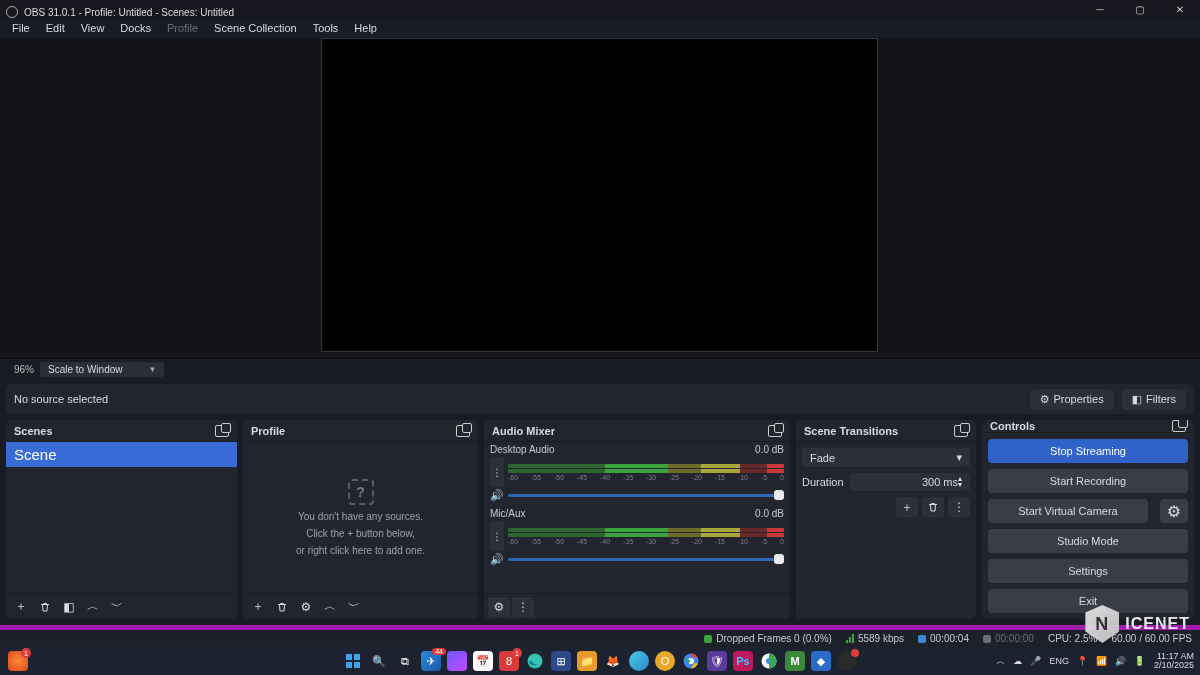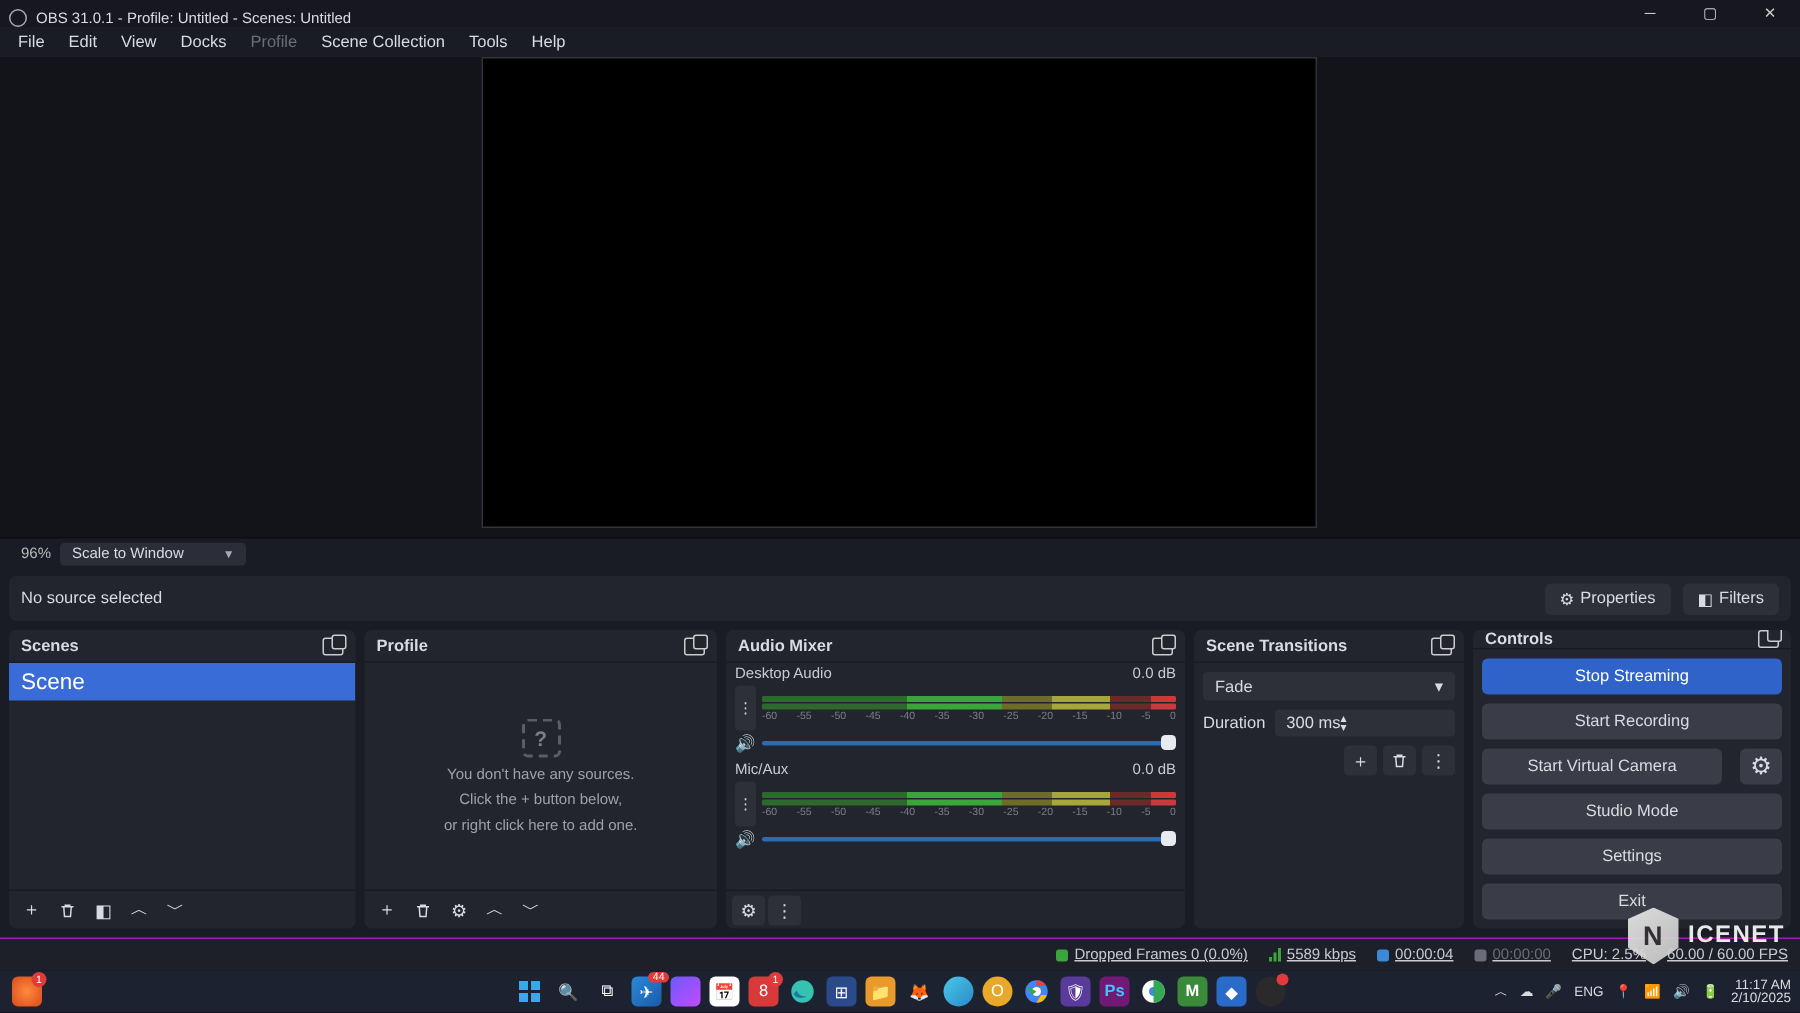--- a/index.html
+++ b/index.html
@@ -44,29 +44,29 @@
 .mix-vmenu { width:14px; height:30px; background:#2e3039; border-radius:3px; display:flex; align-items:center; justify-content:center; font-size:10px; writing-mode:horizontal-tb;}
 .mix-meter { flex:1; }
 .meter-bar { height:4px; background:linear-gradient(to right,#2d682d 0 35%,#3aa53a 35% 58%,#6d6d2a 58% 70%,#a6a63a 70% 84%,#6a2a2a 84% 94%,#c93a3a 94% 100%); border-radius:1px; margin-bottom:1px;}
 .meter-ticks { display:flex; justify-content:space-between; font-size:7px; color:#7c7f8a; margin-top:1px;}
 .mix-slider { display:flex; align-items:center; gap:4px; margin-top:2px;}
 .mix-slider .spk { width:14px; font-size:11px; color:#d9dbe0;}
 .mix-slider .track { flex:1; height:3px; background:#2b6ab5; border-radius:2px; position:relative;}
 .mix-slider .thumb { position:absolute; right:0; top:-4px; width:10px; height:10px; background:#e8eaf0; border-radius:3px;}
 .trans-sel { margin:6px; background:#2e3039; border-radius:3px; padding:3px 8px; font-size:11px; display:flex; justify-content:space-between; align-items:center;}
 .trans-dur { margin:0 6px; display:flex; align-items:center; gap:6px; font-size:11px;}
-.trans-dur .durbox { flex:1; background:#2e3039; border-radius:3px; padding:3px 8px; display:flex; justify-content:flex-start; align-items:center;}
+.trans-dur .durbox { flex:1; background:#2e3039; border-radius:3px; padding:3px 8px; display:flex; justify-content:flex-end; align-items:center;}
 .trans-ft { display:flex; justify-content:flex-end; gap:4px; padding:6px;}
 .ctrl-body { padding:6px; display:flex; flex-direction:column; gap:6px;}
 .cbtn { background:#3a3c48; border-radius:4px; text-align:center; font-size:11px; padding:6px 0; cursor:pointer;}
 .cbtn.primary { background:#2f63c9; color:#fff;}
 .cbtnrow { display:flex; gap:12px;}
 .cbtnrow .cbtn { flex:1;}
 .gearbtn { width:28px; background:#3a3c48; border-radius:4px; display:flex;align-items:center;justify-content:center;}
-.statusbar { height:22px; background:#1e2029; border-top:1px solid #a21caf; display:flex; align-items:center; justify-content:flex-end; padding:0 8px; gap:14px; font-size:10px; color:#c9cbd3;text-decoration:underline;}
+.statusbar { height:22px; background:#1e2029; border-top:5px solid #a21caf; display:flex; align-items:center; justify-content:flex-end; padding:0 8px; gap:14px; font-size:10px; color:#c9cbd3;}
 .statusitem { display:flex; align-items:center; gap:4px;}
 .sq { width:8px; height:8px; border-radius:2px; display:inline-block;}
 .sq.g{background:#3aa53a;} .sq.b{background:#3a8ad8;} .sq.gr{background:#6a6d78;}
 .bars { display:inline-flex; align-items:flex-end; gap:1px; height:9px;}
 .bars span{width:2px;background:#3aa53a;}
 .taskbar { position:absolute; bottom:0; left:0; width:1200px; height:28px; background:#1c2230; display:flex; align-items:center; padding:0 8px; gap:6px;}
 .taskbar .tcenter { position:absolute; left:50%; transform:translateX(-50%); display:flex; gap:6px; align-items:center;}
 .ticon { width:20px; height:20px; border-radius:4px; display:flex; align-items:center; justify-content:center; font-size:11px; color:#fff;}
 .taskbar .tray { position:absolute; right:6px; display:flex; align-items:center; gap:8px; font-size:9px; color:#d9dbe0;}
 .clock { text-align:right; line-height:1.05;}
@@ -366,21 +366,21 @@
     <div class="ticon">
         <svg width="18" height="18" viewBox="0 0 24 24">
           <circle cx="12" cy="12" r="10" fill="#4285f4"></circle>
           <circle cx="12" cy="12" r="4" fill="#fff"></circle>
           <path d="M12 2a10 10 0 0 1 8.7 5H12" fill="#ea4335"></path>
           <path d="M3.3 7 8 15l4-3" fill="#34a853"></path>
           <path d="M12 22 16 15h5a10 10 0 0 1-9 7" fill="#fbbc05"></path>
         </svg>
       </div>
     <div class="ticon" style="background:#5a3a9a;">🛡</div>
-    <div class="ticon" style="background:#701a75;color:#3ac8ff;font-weight:bold;">Ps</div>
+    <div class="ticon" style="background:#be185d;color:#3ac8ff;font-weight:bold;">Ps</div>
     <div class="ticon">
         <svg width="18" height="18" viewBox="0 0 24 24">
           <circle cx="12" cy="12" r="10" fill="#fff"></circle>
           <circle cx="12" cy="12" r="4" fill="#4285f4"></circle>
           <path d="M12 2a10 10 0 0 1 0 20" fill="#34a853"></path>
         </svg>
       </div>
     <div class="ticon" style="background:#3a8a3a;font-weight:bold;">M</div>
     <div class="ticon" style="background:#2a6ac8;">◆</div>
     <div class="ticon" style="background:#2a2a2a;border-radius:50%;position:relative;">

